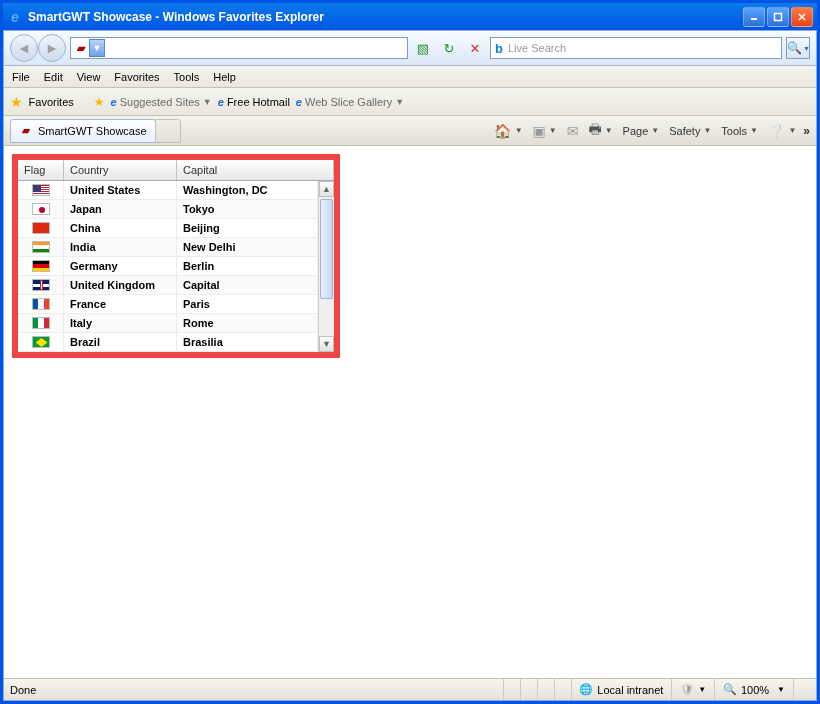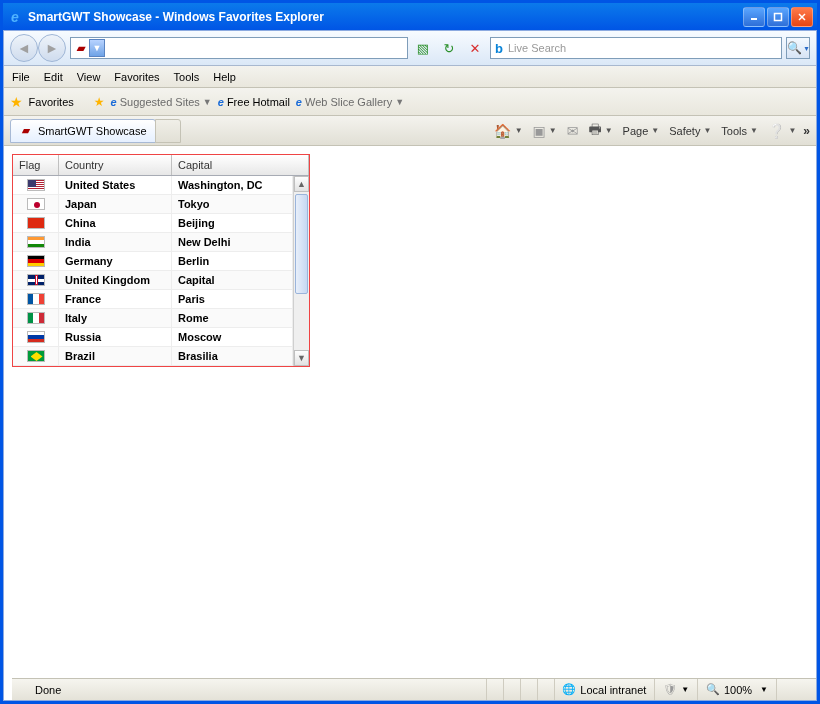--- a/index.html
+++ b/index.html
@@ -47,21 +47,21 @@
 .tab .favicon{width:14px;height:14px;display:flex;align-items:center;justify-content:center;color:#a00;}
 .newtab{width:26px;height:24px;border:1px solid #c4c2b5;background:linear-gradient(#f0efe8,#e2e0d6);margin-left:-1px;border-radius:0 3px 0 0;}
 .cmdbar{position:absolute;right:6px;display:flex;align-items:center;gap:4px;}
 .cmd{display:flex;align-items:center;gap:3px;color:#333;font-size:11px;padding:2px 3px;}
 .cmd .ic{font-size:14px;}
 .cmd .dd{font-size:8px;color:#555;}
 .chev{font-size:12px;color:#333;font-weight:bold;}
 
 
 .content{flex:1;background:#fff;padding:8px;overflow:hidden;}
-.grid{width:298px;border:1px solid #ef4444;font-size:11px;}
+.grid{width:328px;border:6px solid #ef4444;font-size:11px;}
 .ghead{display:flex;background:linear-gradient(#ffffff,#e7e7e7);border-bottom:1px solid #a7abb4;}
 .ghead .col{padding:4px 6px;border-right:1px solid #c0c0c0;color:#333;}
 .grow{display:flex;border-bottom:1px solid #ededed;font-weight:bold;}
 .grow:nth-child(even){background:#fafafa;}
 .grow .col{padding:3px 6px;border-right:1px solid #ededed;display:flex;align-items:center;}
 .col.flag{width:46px;justify-content:center;}
 .col.country{width:113px;}
 .col.capital{flex:1;}
 .flagimg{width:18px;height:12px;border:1px solid #bbb;display:inline-block;position:relative;overflow:hidden;}
 .vscroll{position:absolute;right:-16px;top:0;width:16px;height:100%;background:#efefef;border-left:1px solid #cfcfcf;display:flex;flex-direction:column;}
@@ -82,21 +82,21 @@
 .f-uk{background:#012169;}
 .f-uk::before{content:"";position:absolute;left:0;top:4px;right:0;height:3px;background:#fff;}
 .f-uk::after{content:"";position:absolute;left:7px;top:0;bottom:0;width:3px;background:#fff;box-shadow:inset 0 0 0 1px #c8102e;}
 .f-fr{background:linear-gradient(90deg,#0055a4 0 33%,#fff 33% 66%,#ef4135 66%);}
 .f-it{background:linear-gradient(90deg,#009246 0 33%,#fff 33% 66%,#ce2b37 66%);}
 .f-ru{background:linear-gradient(#fff 0 33%,#0039a6 33% 66%,#d52b1e 66%);}
 .f-br{background:#009b3a;}
 .f-br::after{content:"";position:absolute;left:3px;top:1px;width:12px;height:9px;background:#fedf00;clip-path:polygon(50% 0,100% 50%,50% 100%,0 50%);}
 
 
-.status{height:22px;background:linear-gradient(#f6f5ef,#e4e2d8);border-top:1px solid #c4c2b5;display:flex;align-items:center;font-size:11px;padding:0 23px;margin-left:8px;}
+.status{height:22px;background:linear-gradient(#f6f5ef,#e4e2d8);border-top:1px solid #c4c2b5;display:flex;align-items:center;font-size:11px;padding:0 6px;}
 .status .left{flex:1;}
 .status .seg{padding:0 8px;border-left:1px solid #cfccc0;height:100%;display:flex;align-items:center;gap:4px;}
 .status .globe{color:#1a8f1a;}
 </style>
 </head>
 <body>
 
 <div class="titlebar">
   <span class="ie-icon">e</span>
   <span class="title">SmartGWT Showcase - Windows Favorites Explorer</span>
@@ -272,27 +272,20 @@
             </div>
             <div class="grow">
               <div class="col flag">
                 <span class="flagimg f-it"></span>
               </div>
               <div class="col country">Italy</div>
               <div class="col capital">Rome</div>
             </div>
             <div class="grow">
               <div class="col flag">
-                <span class="flagimg f-ru"></span>
-              </div>
-              <div class="col country">Russia</div>
-              <div class="col capital">Moscow</div>
-            </div>
-            <div class="grow">
-              <div class="col flag">
                 <span class="flagimg f-br"></span>
               </div>
               <div class="col country">Brazil</div>
               <div class="col capital">Brasilia</div>
             </div>
           </div>
         <div style="width:16px;position:relative;">
           <div class="vscroll" style="right:0;">
             <div class="arr">▲</div>
             <div class="track">

